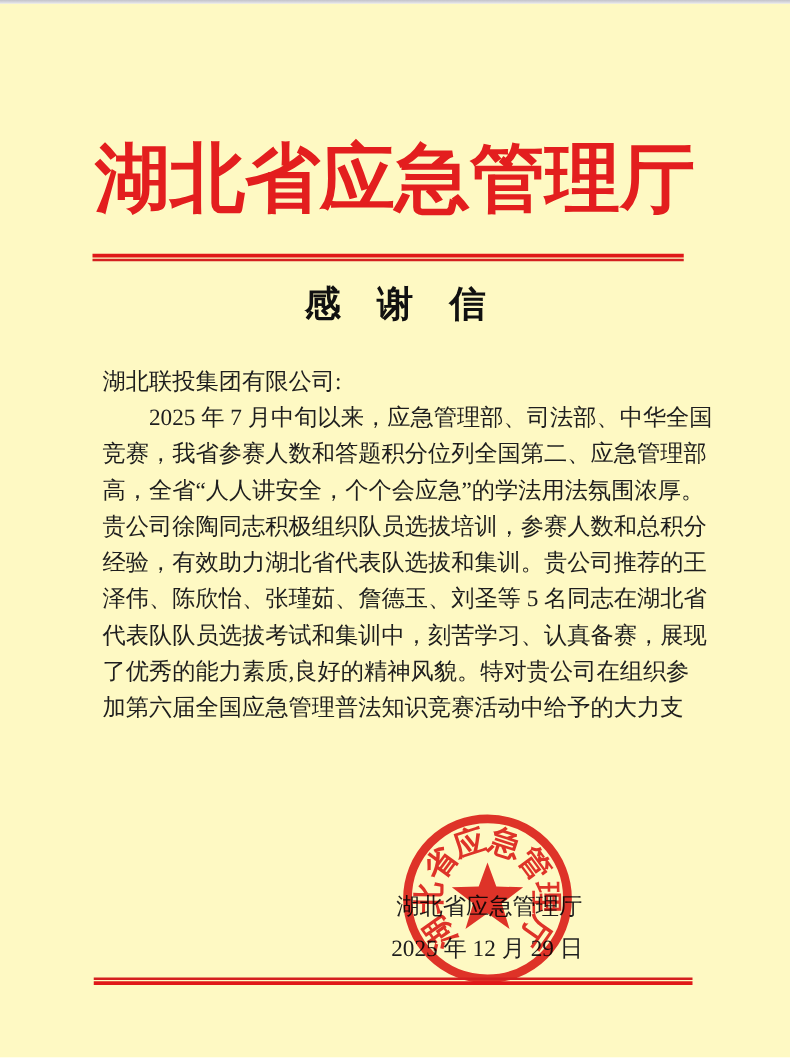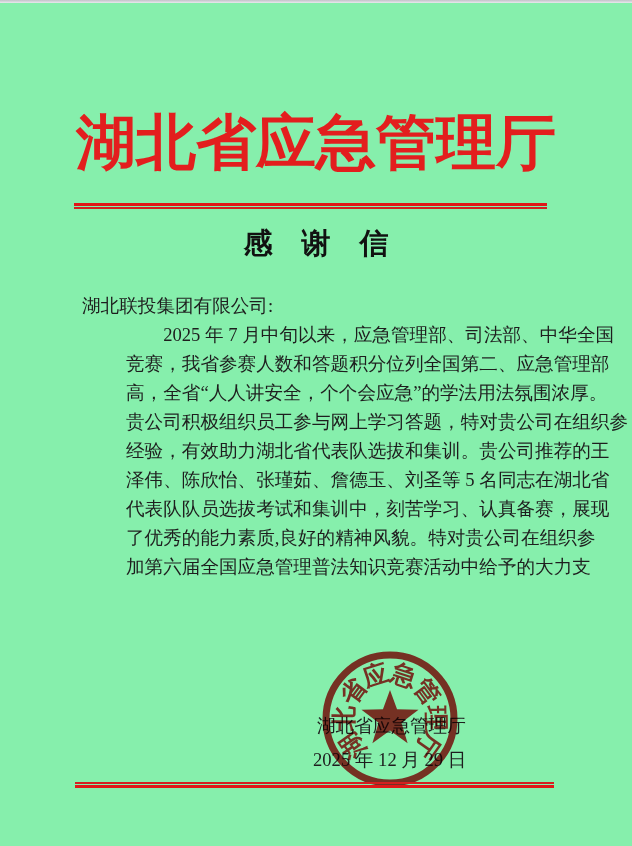--- a/index.html
+++ b/index.html
@@ -5,21 +5,21 @@
   * { margin: 0; padding: 0; box-sizing: border-box; }
   html, body { background: #ffffff; }
   body {
     font-family: "Liberation Serif", "DejaVu Serif", serif;
     width: 632px; height: 846px;
     position: relative;
     overflow: hidden;
   }
   .page {
     position: absolute; inset: 0;
-    background: #86efac;
+    background: #fef9c3;
   }
   .scan-edge-top {
     position: absolute; top: 0; left: 0; right: 0; height: 3px;
     background: linear-gradient(to bottom, #c2c2c8, #e9e9ee);
   }
   
   .letterhead {
     position: absolute; top: 100px; left: 0; right: 0;
     text-align: center;
     font-size: 60px; line-height: 86px;
@@ -49,21 +49,20 @@
     font-size: 18.6px; line-height: 29px;
     color: #1e1e1e;
   }
   .salutation { white-space: nowrap; }
   .para .body-line {
     text-align: justify;
     text-align-last: justify;
     text-justify: inter-character;
     height: 29px;
     white-space: nowrap;
-    margin-left: 44px;
   }
   .para .body-line:last-child {
     text-align-last: left;
   }
   
   .signature-block {
     position: absolute; left: 313px; top: 711px;
     font-size: 18.6px; line-height: 29px; color: #1e1e1e;
   }
   .signer { margin-left: 4px; white-space: nowrap; margin-bottom: 5px; }
@@ -100,21 +99,21 @@
   </div>
 
   <h2 class="doc-title">感　谢　信</h2>
 
   <div class="body-text">
     <div class="salutation">湖北联投集团有限公司:</div>
     <div class="para">
         <div class="body-line">　　2025 年 7 月中旬以来，应急管理部、司法部、中华全国</div>
         <div class="body-line">竞赛，我省参赛人数和答题积分位列全国第二、应急管理部</div>
         <div class="body-line">高，全省“人人讲安全，个个会应急”的学法用法氛围浓厚。</div>
-        <div class="body-line">贵公司积极组织员工参与网上学习答题，特对贵公司在组织参</div>
+        <div class="body-line">贵公司徐陶同志积极组织队员选拔培训，参赛人数和总积分</div>
         <div class="body-line">经验，有效助力湖北省代表队选拔和集训。贵公司推荐的王</div>
         <div class="body-line">泽伟、陈欣怡、张瑾茹、詹德玉、刘圣等 5 名同志在湖北省</div>
         <div class="body-line">代表队队员选拔考试和集训中，刻苦学习、认真备赛，展现</div>
         <div class="body-line">了优秀的能力素质,良好的精神风貌。特对贵公司在组织参</div>
         <div class="body-line">加第六届全国应急管理普法知识竞赛活动中给予的大力支</div>
       </div>
   </div>
 
   <div class="signature-block">
     <div class="signer">湖北省应急管理厅</div>

